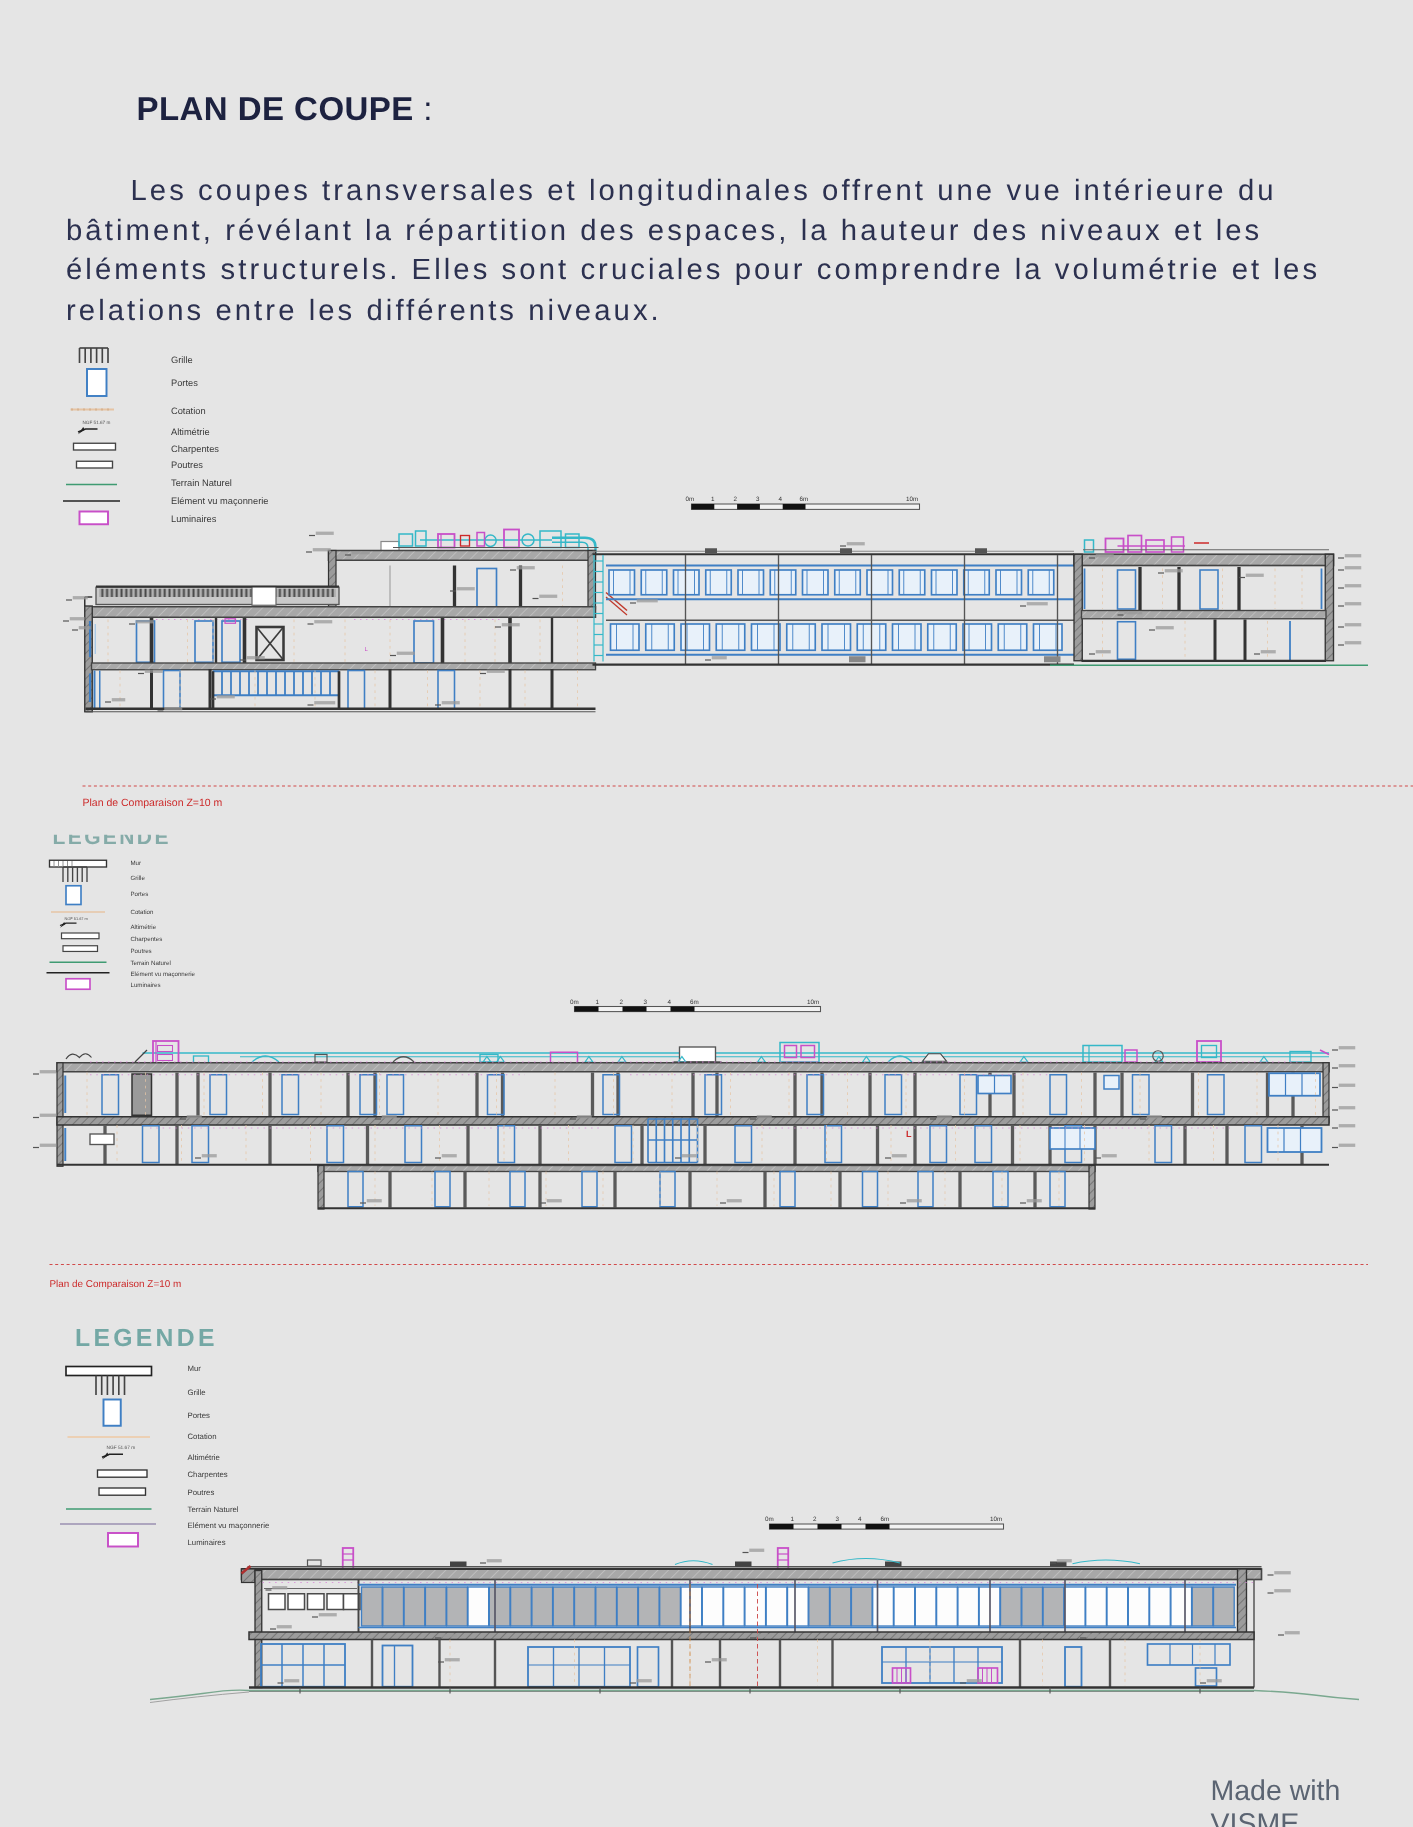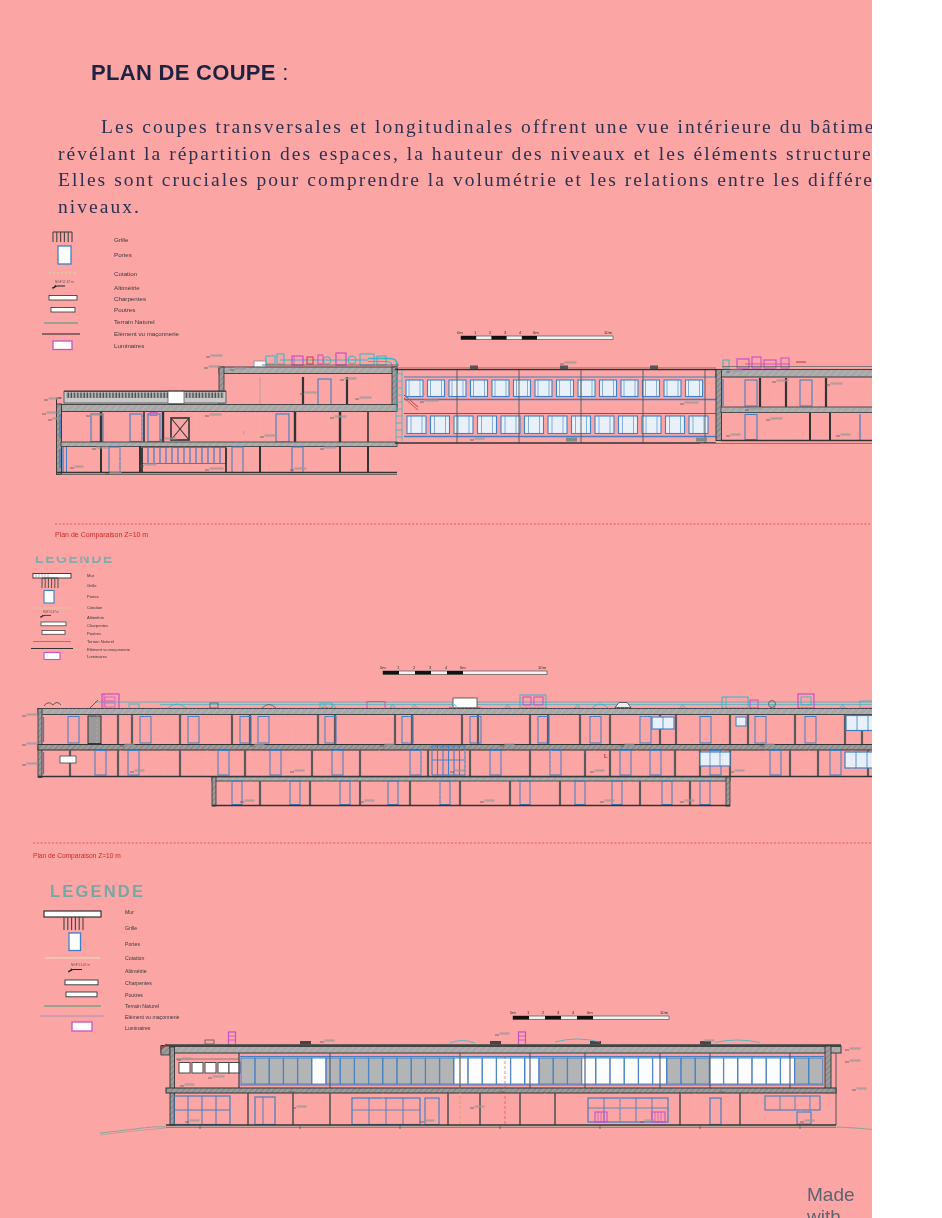--- a/index.html
+++ b/index.html
@@ -1,21 +1,21 @@
 <!DOCTYPE html>
 <html><head><meta charset="utf-8">
 <style>
 html,body{margin:0;padding:0;background:#fff;}
-#page{position:relative;width:872px;height:1218px;background:#fca5a5;overflow:hidden;
+#page{position:relative;width:942px;height:1218px;background:#e5e5e5;overflow:hidden;
   font-family:"Liberation Sans", sans-serif;}
 h1{position:absolute;left:91px;top:60px;margin:0;font-size:22px;letter-spacing:0.3px;
   color:#1d2240;font-weight:bold;}
 h1 span{font-weight:normal;}
-.para{position:absolute;left:58px;top:114px;width:846px;font-size:19.5px;line-height:26.5px;
-  color:#2c3150;text-indent:43px;letter-spacing:2.05px;font-family:Liberation Serif, serif;}
+.para{position:absolute;left:44px;top:114px;width:846px;font-size:19.5px;line-height:26.5px;
+  color:#2c3150;text-indent:43px;letter-spacing:2.05px;}
 .visme{position:absolute;left:807px;top:1184px;font-size:19px;color:#5b6472;letter-spacing:0px;}
 </style></head>
 <body>
 <div id="page">
 <h1>PLAN DE COUPE<span> :</span></h1>
 <div class="para">Les coupes transversales et longitudinales offrent une vue intérieure du bâtiment, révélant la répartition des espaces, la hauteur des niveaux et les éléments structurels. Elles sont cruciales pour comprendre la volumétrie et les relations entre les différents niveaux.</div>
 <svg width="942" height="1218" viewBox="0 0 942 1218" style="position:absolute;left:0;top:0">
       <defs>
 <pattern id="hatch" width="5" height="5" patternUnits="userSpaceOnUse" patternTransform="rotate(45)">
   <rect width="5" height="5" fill="#a8a8a8"></rect>

